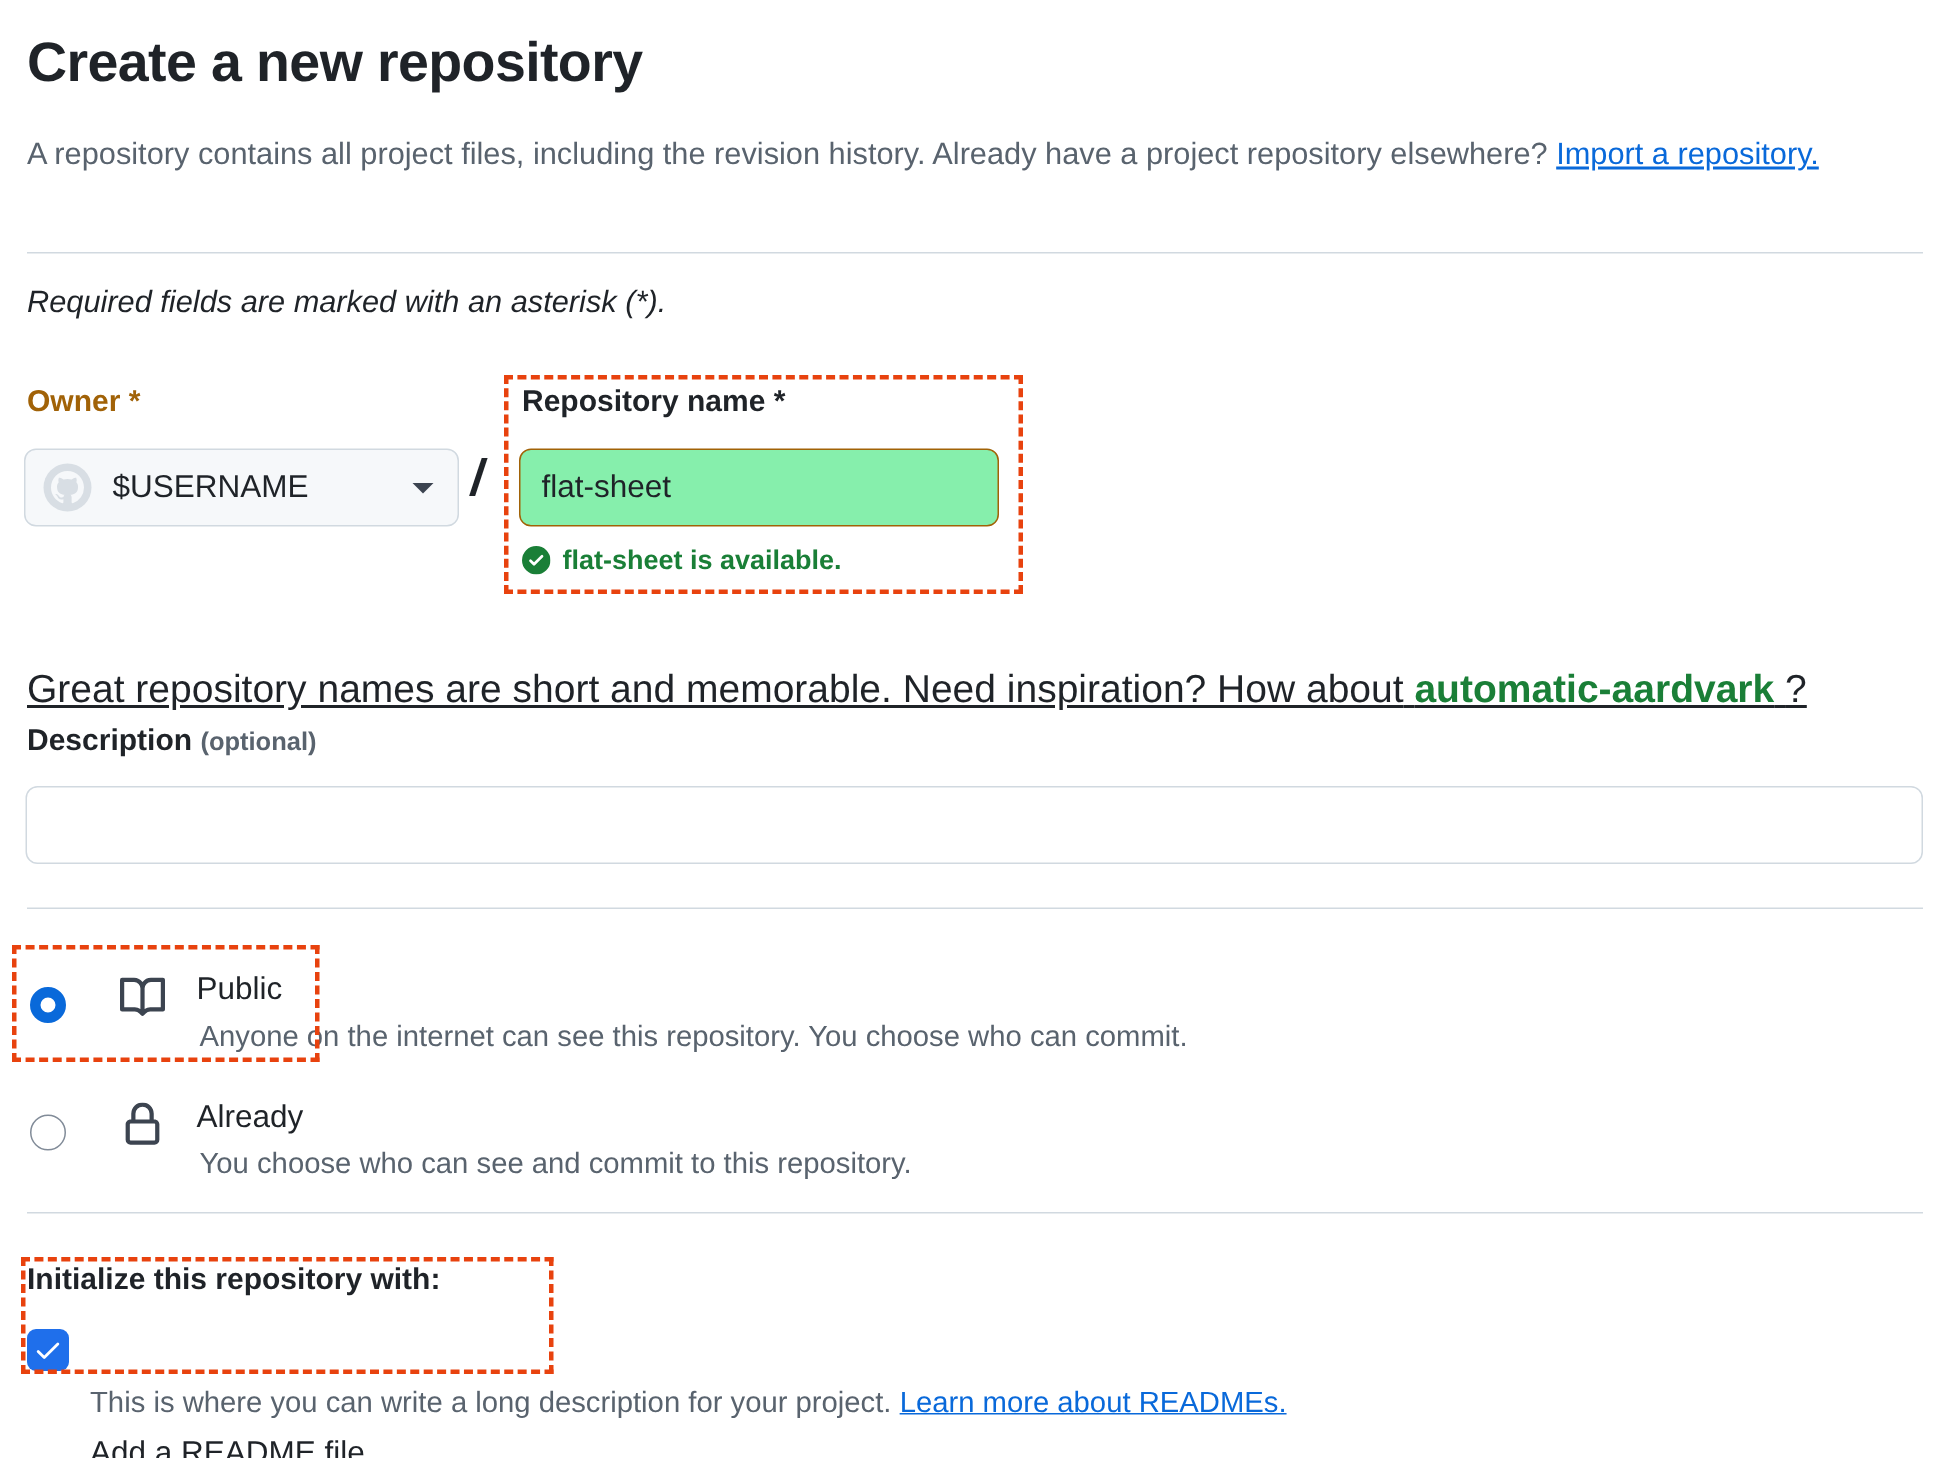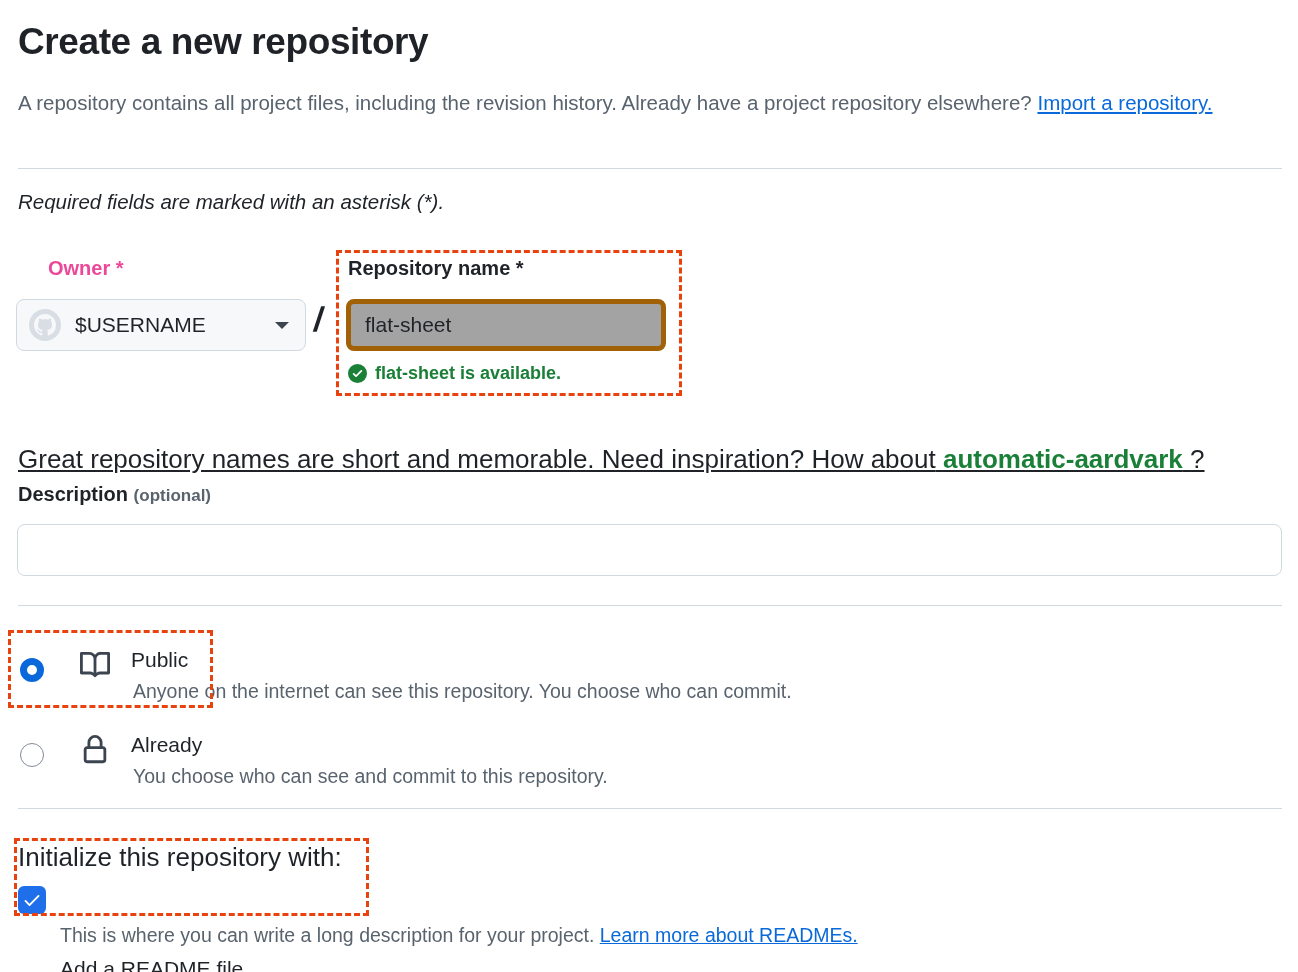--- a/index.html
+++ b/index.html
@@ -39,21 +39,21 @@
   #div3 { top: 808px; }
 
   .required-note {
     position: absolute; left: 18px; top: 190px;
     font-size: 20.5px; font-style: italic; color: #1f2328;
   }
 
   
   .owner-label {
     position: absolute; left: 18px; top: 257px;
-    font-size: 20px; font-weight: bold; color: #ec4899; margin-left: 30px;
+    font-size: 20px; font-weight: bold; color: #a16207;
   }
   .owner-btn {
     position: absolute; left: 16px; top: 299px;
     width: 290px; height: 52px;
     background: #f6f8fa; border: 1px solid #d1d9e0; border-radius: 8px;
     display: flex; align-items: center; padding: 0 12px; cursor: pointer;
   }
   .avatar {
     width: 32px; height: 32px; border-radius: 50%;
     background: #d8dee4; flex: 0 0 auto;
@@ -76,22 +76,22 @@
     transform: skewX(-8deg);
   }
 
   .repo-label {
     position: absolute; left: 348px; top: 257px;
     font-size: 20px; font-weight: bold; color: #1f2328;
   }
   .repo-input {
     position: absolute; left: 346px; top: 299px;
     width: 320px; height: 52px;
-    border: 5px solid #a16207; border-radius: 8px;
-    background: #a3a3a3; font-size: 21px; color: #1f2328;
+    border: 1px solid #a16207; border-radius: 8px;
+    background: #86efac; font-size: 21px; color: #1f2328;
     padding: 0 14px; font-family: "Liberation Sans", sans-serif;
   }
   .repo-avail {
     position: absolute; left: 348px; top: 363px;
     display: flex; align-items: center;
     font-size: 18px; font-weight: bold; color: #1a7f37;
   }
   .repo-avail .check-circle { margin-right: 8px; display: flex; }
 
   .dashbox {
@@ -143,21 +143,21 @@
     font-size: 21px; color: #1f2328;
   }
   .vis-desc {
     position: absolute; left: 133px; top: 44px;
     font-size: 19.5px; color: #59636e; white-space: nowrap;
   }
 
   
   .init-title {
     position: absolute; left: 18px; top: 842px;
-    font-size: 26px; font-weight: normal; color: #1f2328;
+    font-size: 20px; font-weight: bold; color: #1f2328;
   }
   .checkbox {
     position: absolute; left: 18px; top: 886px;
     width: 28px; height: 28px; border-radius: 6px;
     background: #1f6feb; cursor: pointer;
     display: flex; align-items: center; justify-content: center;
   }
   .cb-label {
     position: absolute; left: 60px; top: 923px;
     font-size: 21px; color: #1f2328; margin-top: 34px;

